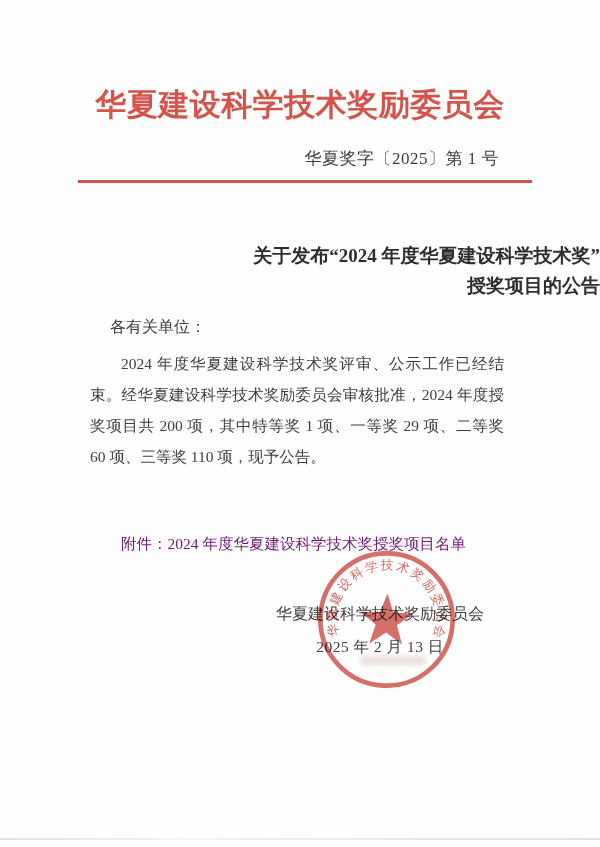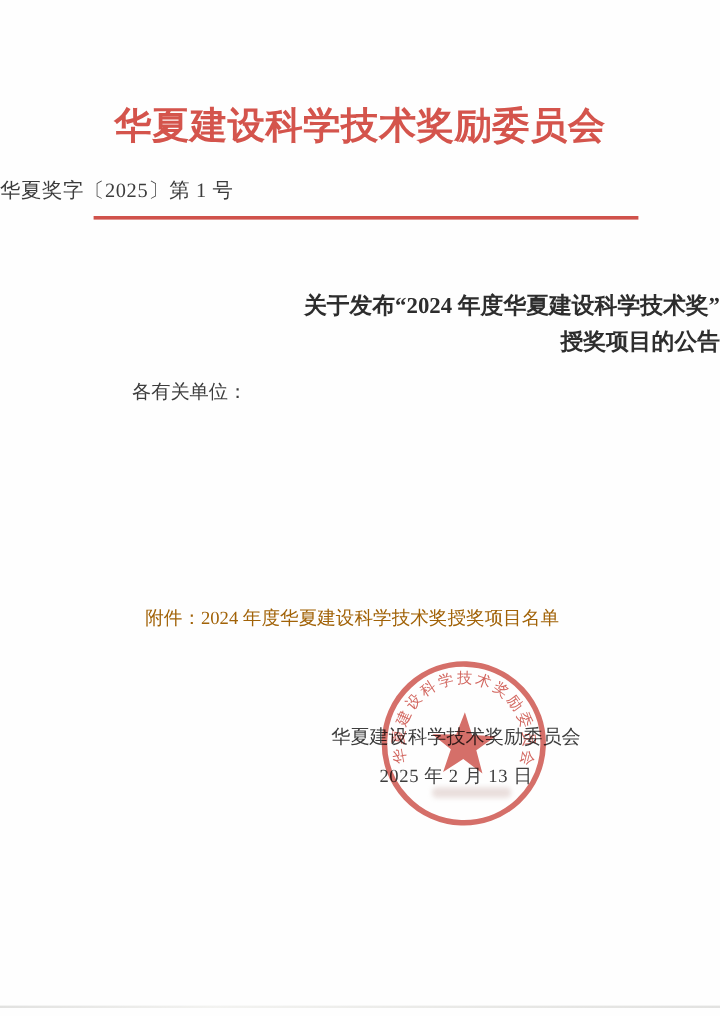--- a/index.html
+++ b/index.html
@@ -19,21 +19,21 @@
     margin: 0;
     text-align: center;
     font-size: 31px;
     font-weight: bold;
     color: #d4544c;
     letter-spacing: 0.5px;
   }
   .doc-number {
     position: absolute;
     top: 147px; left: 0; width: 499px;
-    text-align: left;
+    text-align: right;
     font-size: 17px;
     color: #3c3c3c;
     letter-spacing: 0.5px;
   }
   .red-rule {
     position: absolute;
     top: 180px; left: 78px;
     width: 454px; height: 3px;
     background: #d0524b;
   }
@@ -61,24 +61,24 @@
   .par-line {
     font-size: 15.5px;
     line-height: 31px;
     color: #3d3d3d;
     text-align: justify;
   }
   .par-line.fill { text-align-last: justify; }
   .par-line.indent { text-indent: 31px; }
   .attachment {
     position: absolute;
-    top: 505px; left: 90px; width: 460px;
+    top: 534px; left: 90px; width: 460px;
     font-size: 15.5px;
     text-indent: 31px;
-    color: #a16207;
+    color: #701a75;
   }
   .sign-org {
     position: absolute;
     top: 604px; left: 256px; width: 248px;
     text-align: center;
     font-size: 16px;
     color: #3d3d3d;
   }
   .sign-date {
     position: absolute;
@@ -123,20 +123,26 @@
 
   <div class="red-rule"></div>
 
   <h2 class="notice-title">
     <span>关于发布“2024 年度华夏建设科学技术奖”</span><br>
     <span>授奖项目的公告</span>
   </h2>
 
   <div class="salutation">各有关单位：</div>
 
+  <div class="paragraph">
+    <div class="par-line indent fill">2024 年度华夏建设科学技术奖评审、公示工作已经结</div>
+    <div class="par-line fill">束。经华夏建设科学技术奖励委员会审核批准，2024 年度授</div>
+    <div class="par-line fill">奖项目共 200 项，其中特等奖 1 项、一等奖 29 项、二等奖</div>
+    <div class="par-line">60 项、三等奖 110 项，现予公告。</div>
+  </div>
 
   <div class="attachment">附件：2024 年度华夏建设科学技术奖授奖项目名单</div>
 
   <div class="sign-org">华夏建设科学技术奖励委员会</div>
 
   <div class="sign-date">2025 年 2 月 13 日</div>
 
   <svg class="seal" viewBox="0 0 160 160">
     <circle cx="80" cy="80" r="71" fill="none" stroke="#c9423a" stroke-width="5" stroke-opacity="0.85"></circle>
     <polygon points="80,52 87.1,72.3 108.5,72.7 91.4,85.7 97.6,106.3 80,94 62.4,106.3 68.6,85.7 51.5,72.7 72.9,72.3" fill="#c9423a" fill-opacity="0.85"></polygon>

